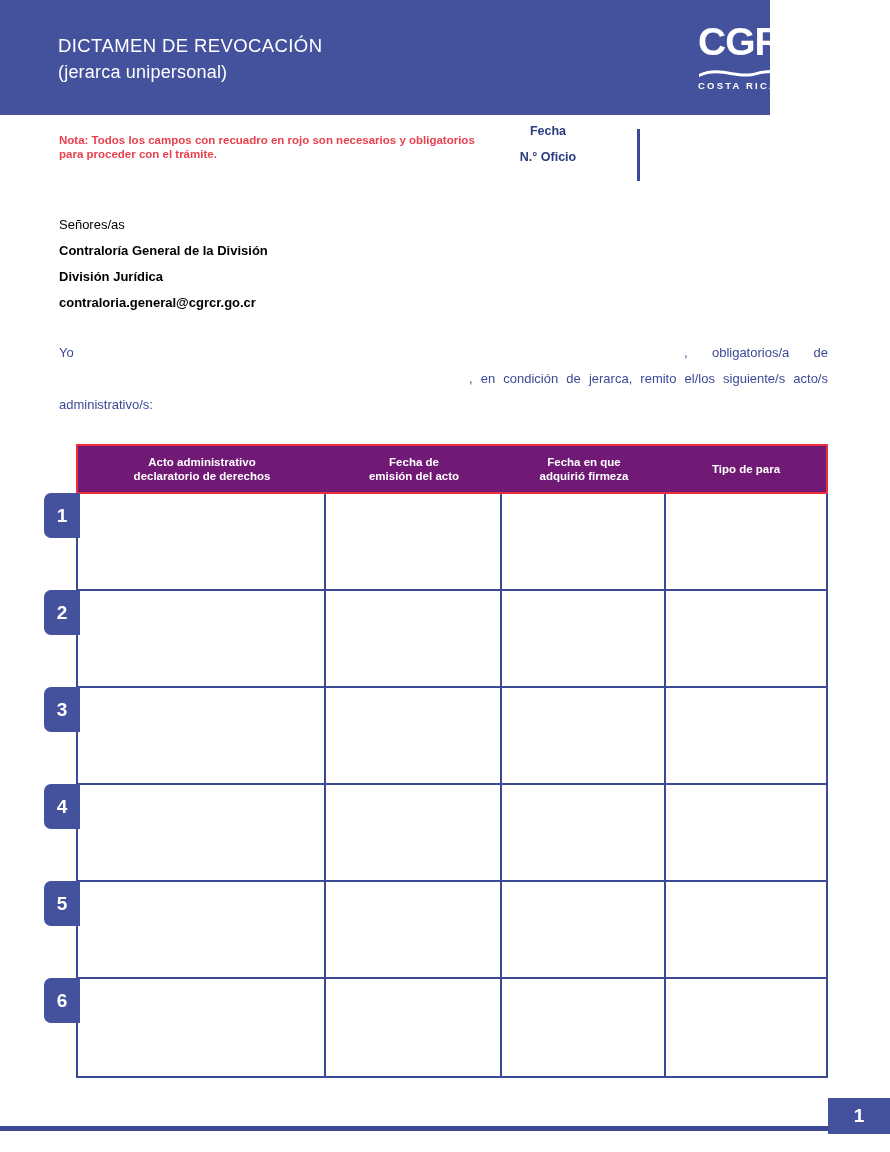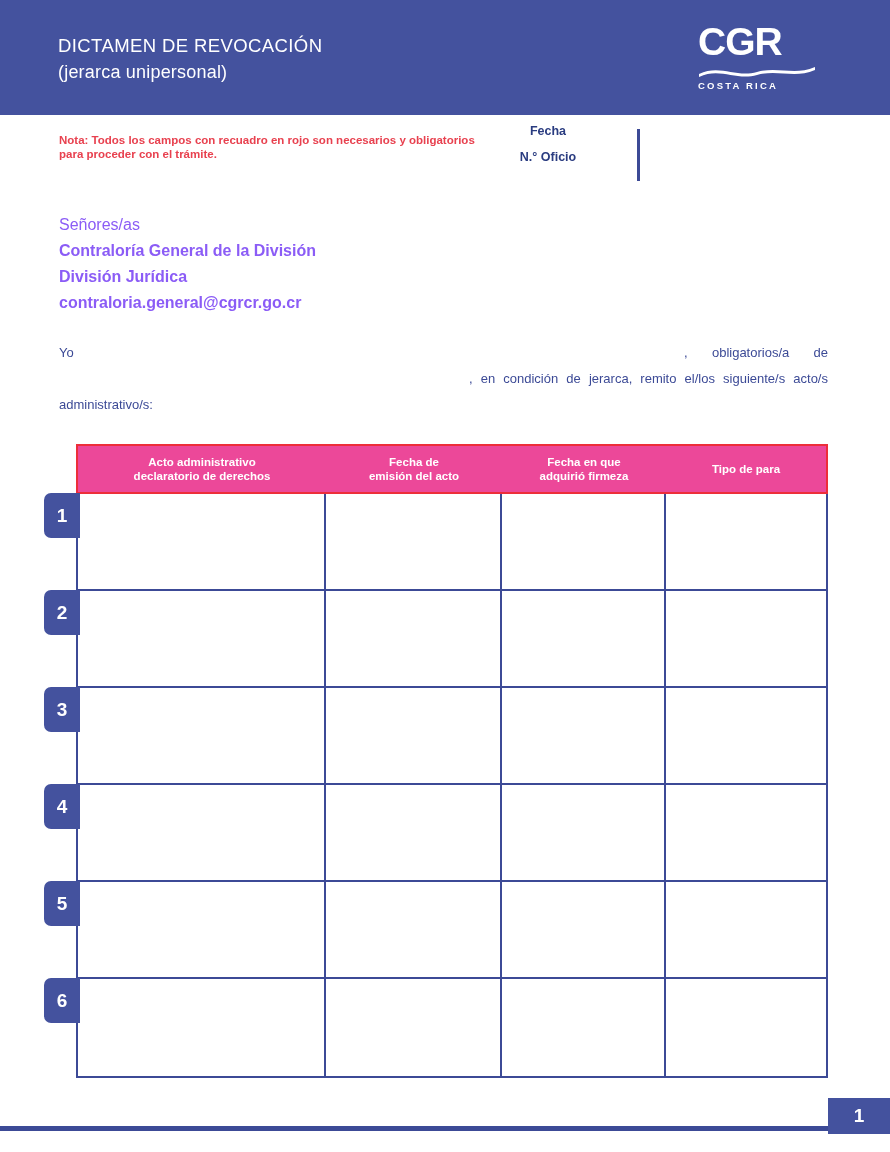--- a/index.html
+++ b/index.html
@@ -13,21 +13,21 @@
     font-family: "Liberation Sans", sans-serif;
     overflow: hidden;
     position: relative;
   }
 
   
   .header-band {
     position: absolute;
     left: 0;
     top: 0;
-    width: 890px;
+    width: 770px;
     height: 115px;
     background: #44529E;
   }
   .doc-title {
     position: absolute;
     left: 58px;
     top: 33px;
     color: #ffffff;
     font-size: 18.5px;
     line-height: 25px;
@@ -113,22 +113,22 @@
     width: 3px;
     height: 52px;
     background: #3C4A96;
   }
 
   
   .addr {
     position: absolute;
     left: 59px;
     top: 212px;
-    color: #8b5cf6;
-    font-size: 16px;
+    color: #000000;
+    font-size: 13px;
     line-height: 26px;
   }
   .addr .plain { font-weight: 400; }
   .addr .bold  { font-weight: 700; }
 
   
   .para {
     position: absolute;
     left: 59px;
     top: 340px;
@@ -150,21 +150,21 @@
   
   .table-wrap {
     position: absolute;
     left: 76px;
     top: 444px;
     width: 752px;
   }
   .thead {
     position: relative;
     height: 50px;
-    background: #ec4899;
+    background: #701a75;
     border: 2px solid #ED2E3A;
     box-sizing: border-box;
     display: flex;
   }
   .th {
     color: #ffffff;
     font-size: 11.5px;
     font-weight: 700;
     line-height: 14px;
     display: flex;

